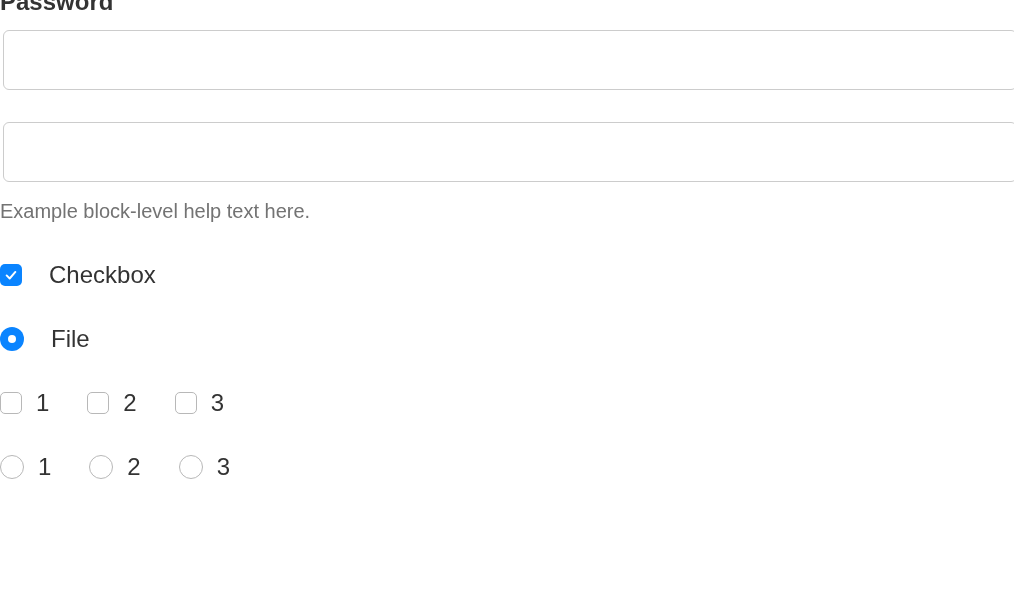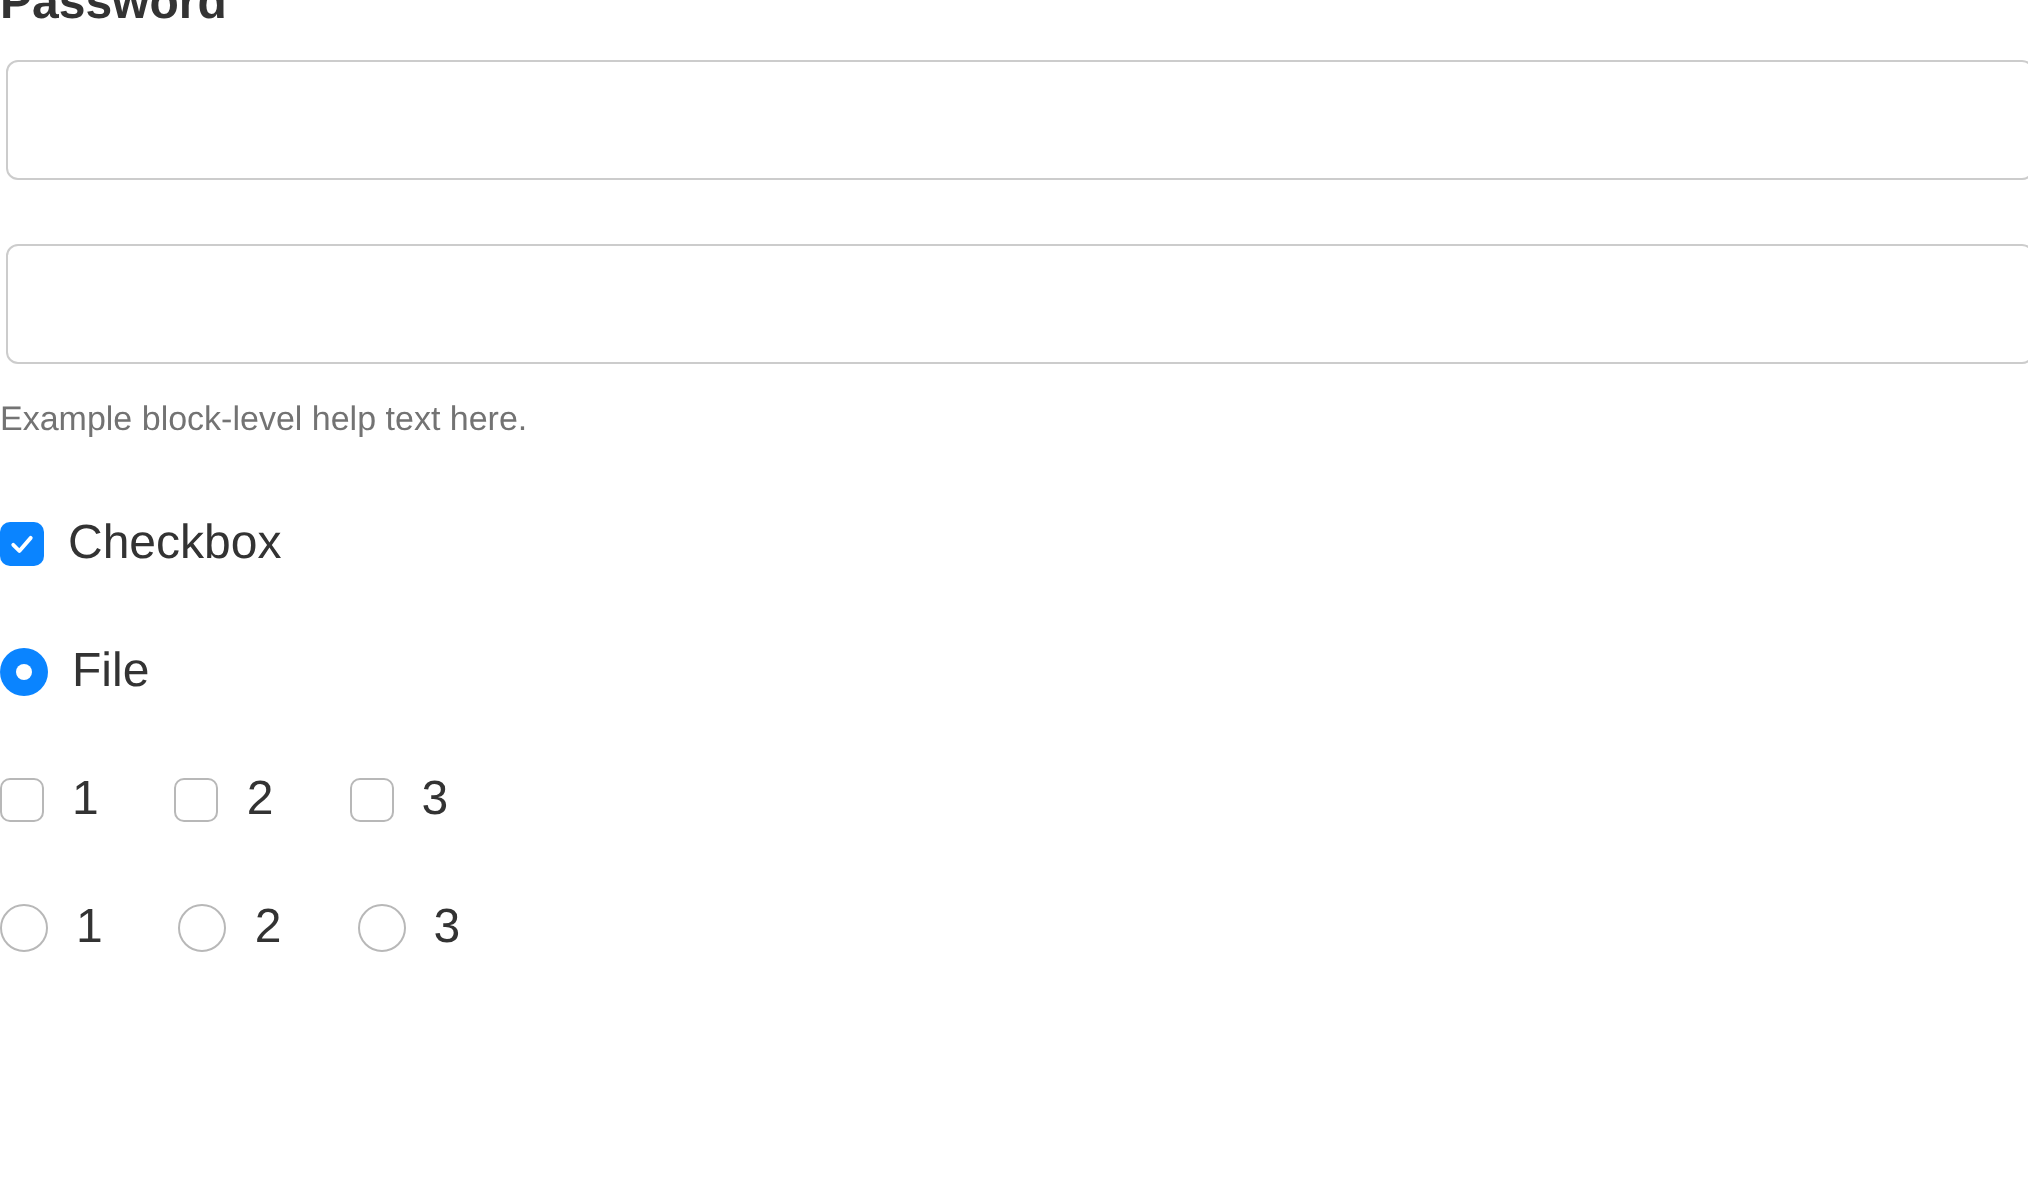--- a/index.html
+++ b/index.html
@@ -38,28 +38,28 @@
       padding: 8px 14px;
       background: #fff;
       display: block;
       margin-left: 3px;
     }
     .file-group {
       margin-top: 32px;
     }
     .help-text {
       color: #737373;
-      font-size: 17px;
+      font-size: 20px;
       margin-top: 18px;
       margin-bottom: 38px;
     }
     .check-row {
       display: flex;
       align-items: center;
-      gap: 12px;
+      gap: 27px;
       margin-bottom: 36px;
     }
     .check-row .control-label {
       color: #333;
       font-size: 24px;
     }
     .checkbox-visual {
       width: 22px;
       height: 22px;
       border-radius: 5px;

